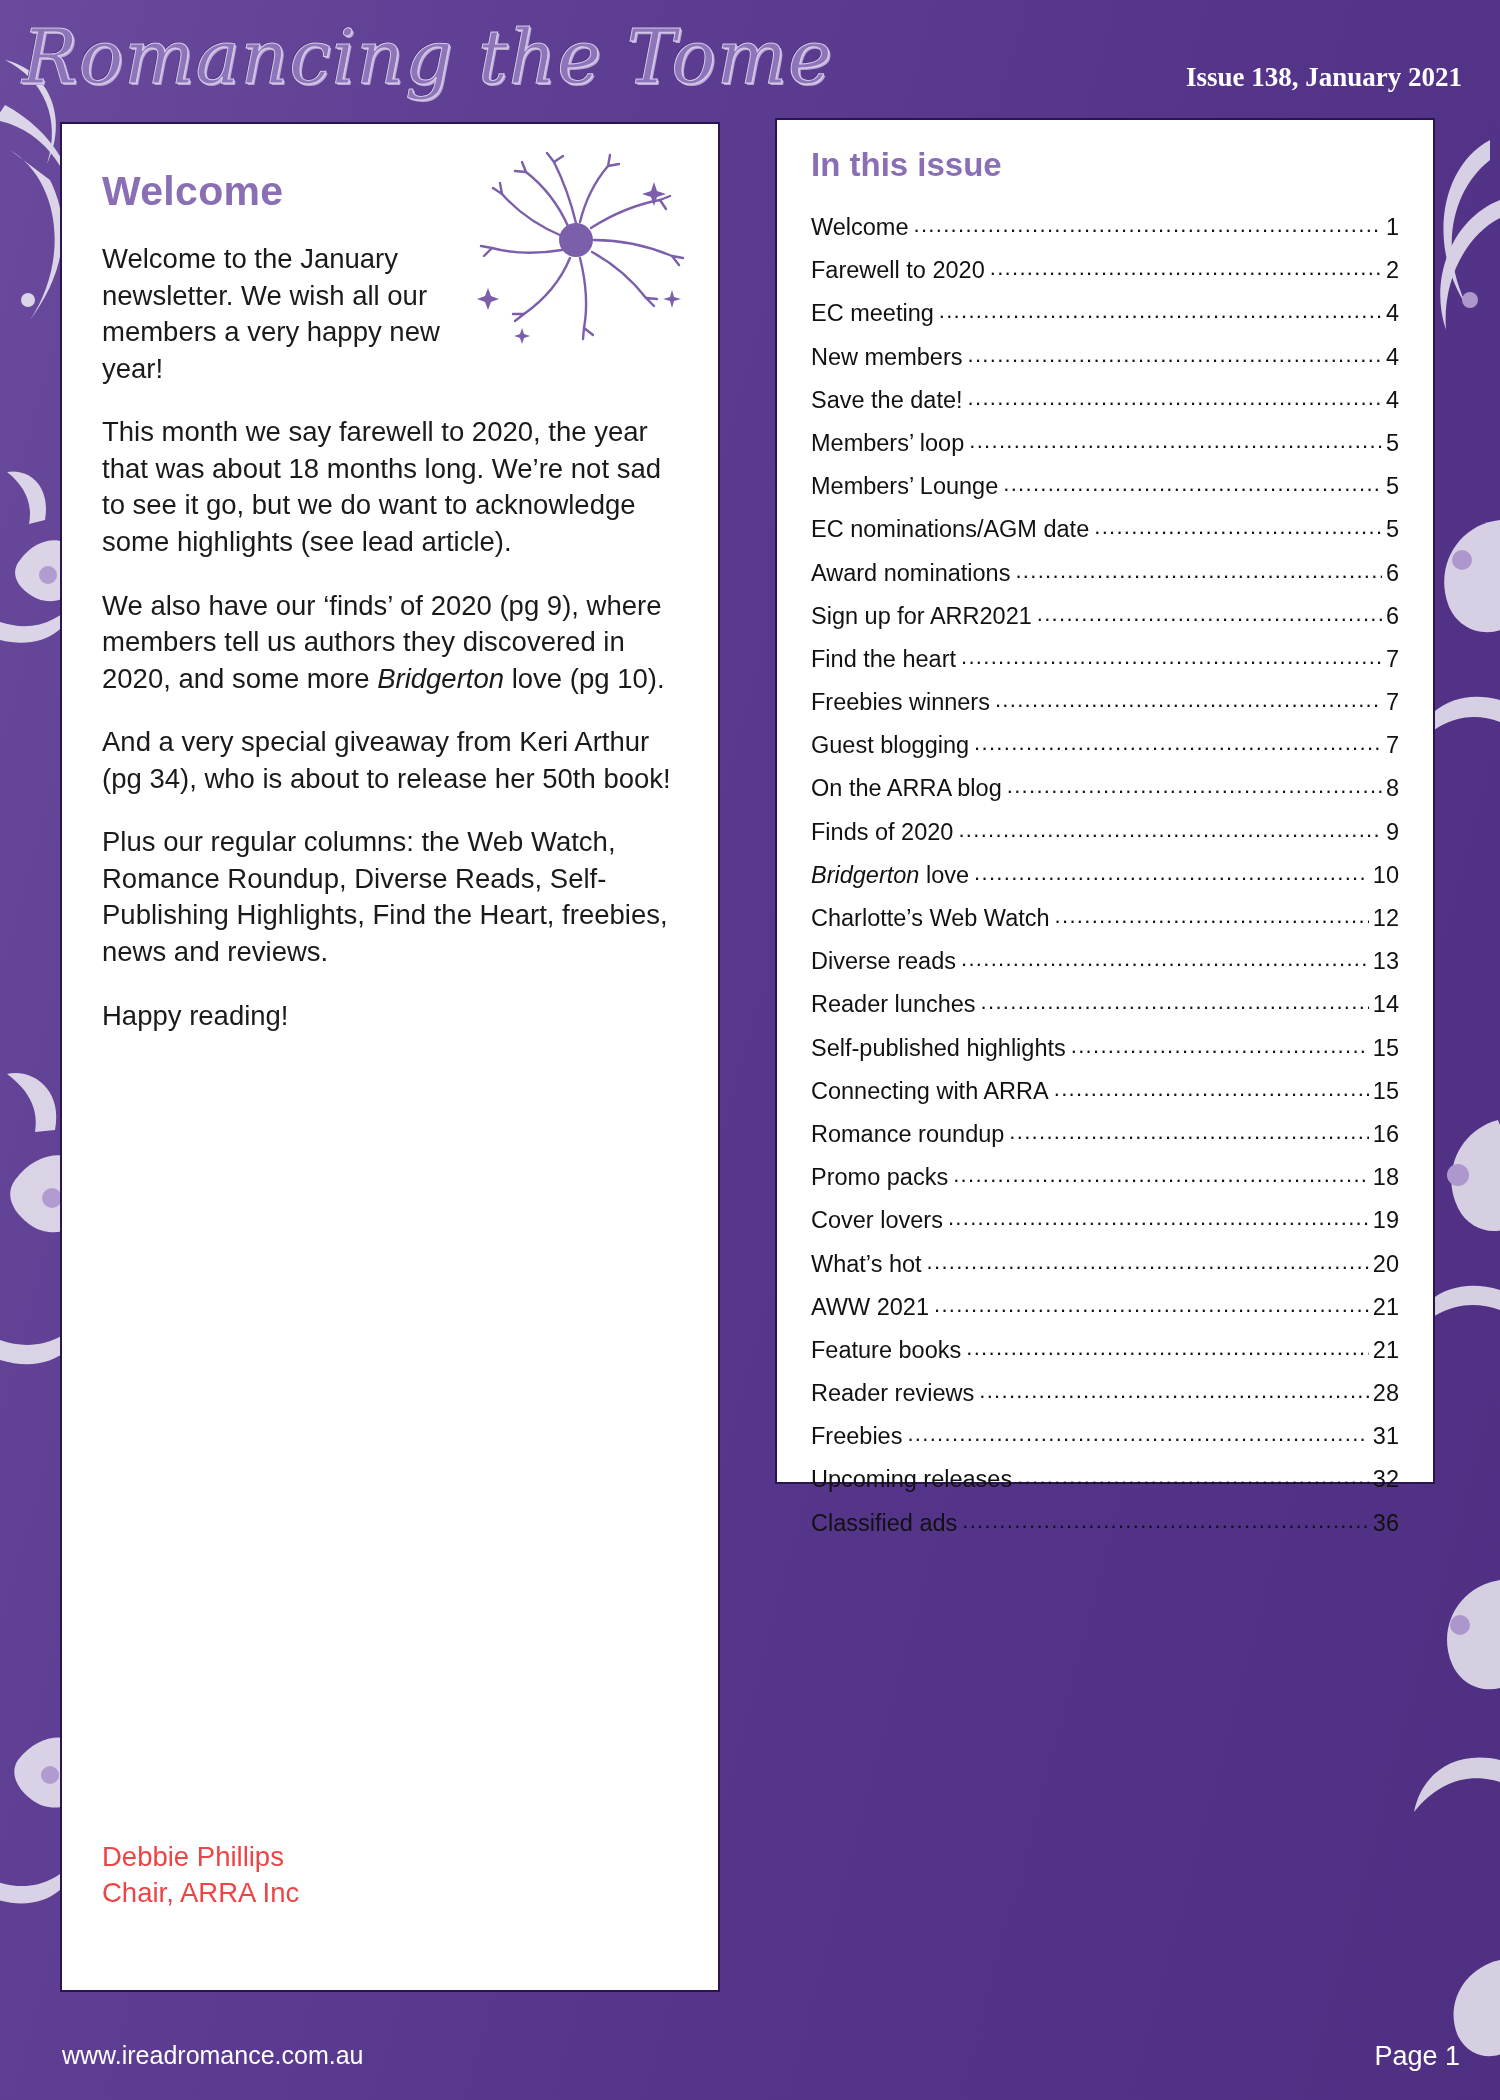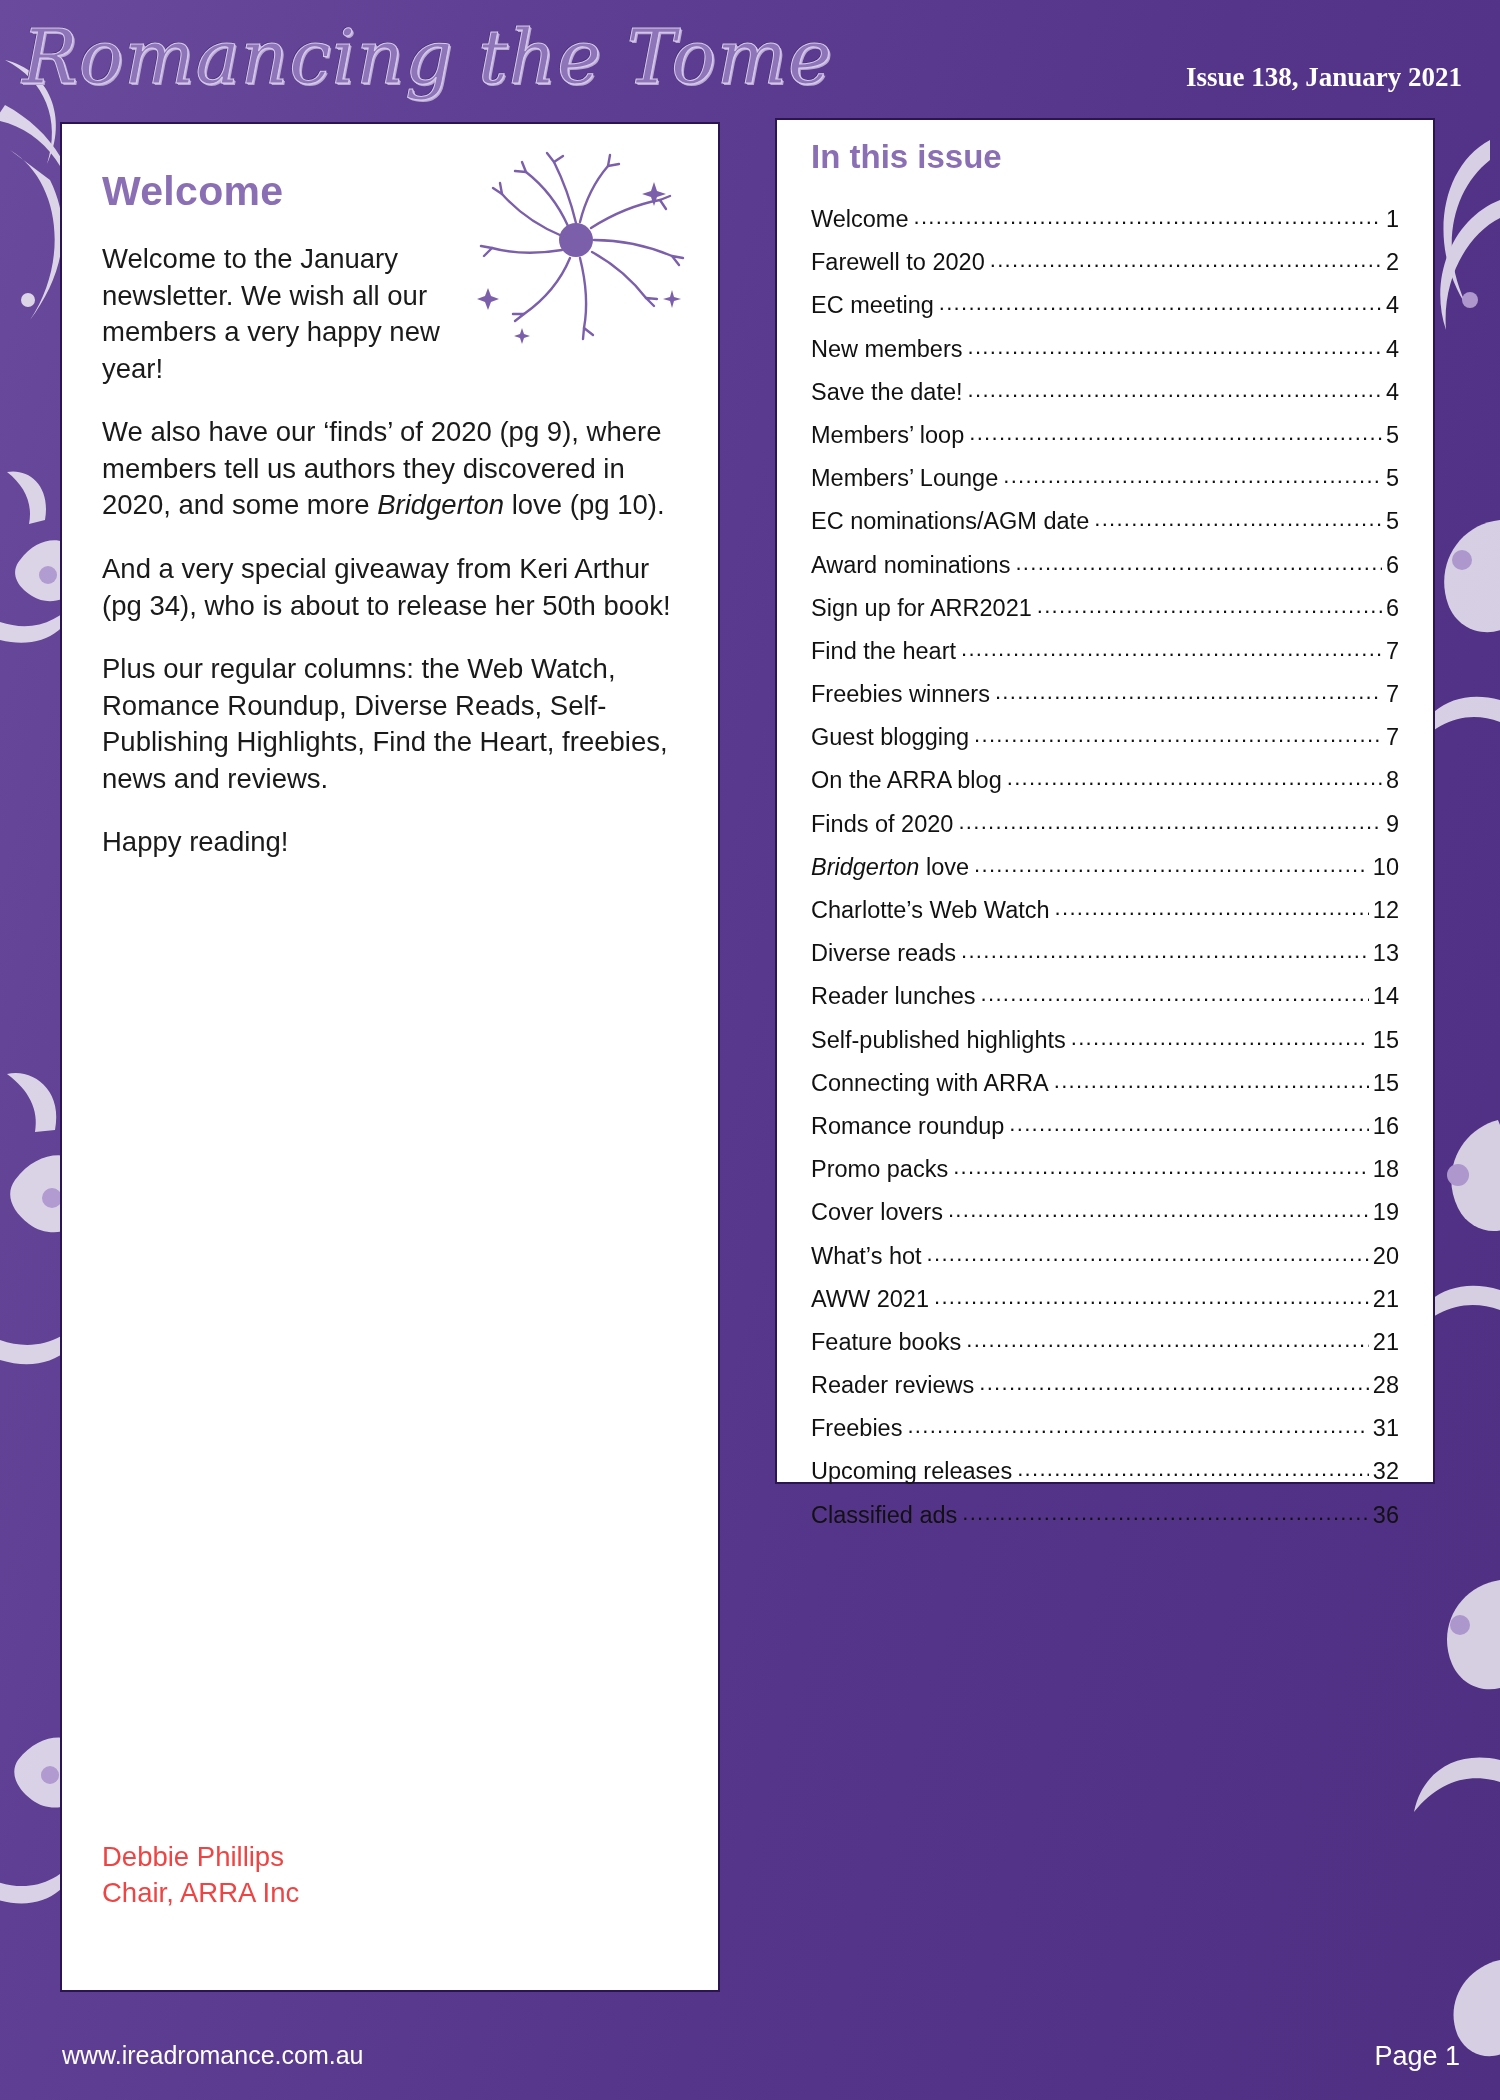--- a/index.html
+++ b/index.html
@@ -72,21 +72,21 @@
     top: 122px;
     width: 660px;
     height: 1870px;
     padding: 44px 40px 0 40px;
   }
   .panel-right {
     left: 775px;
     top: 118px;
     width: 660px;
     height: 1366px;
-    padding: 18px 34px 0 34px;
+    padding: 26px 34px 0 34px;
   }
 
   
   .welcome-title {
     color: #8a6fb5;
     font-size: 41px;
     font-weight: bold;
     margin: 0 0 26px 0;
     letter-spacing: 0.3px;
   }
@@ -247,20 +247,21 @@
     <g fill="#7b5fab">
       <path d="M196 34 l 3 9 l 9 3 l -9 3 l -3 9 l -3 -9 l -9 -3 l 9 -3z"></path>
       <path d="M30 140 l 3 8 l 8 3 l -8 3 l -3 8 l -3 -8 l -8 -3 l 8 -3z"></path>
       <path d="M214 142 l 2 7 l 7 2 l -7 2 l -2 7 l -2 -7 l -7 -2 l 7 -2z"></path>
       <path d="M64 180 l 2 6 l 6 2 l -6 2 l -2 6 l -2 -6 l -6 -2 l 6 -2z"></path>
     </g>
   </svg>
 
   <div class="welcome-body">
     <p class="narrow">Welcome to the January newsletter. We wish all our members a very happy new year!</p>
+    <p>This month we say farewell to 2020, the year that was about 18 months long. We’re not sad to see it go, but we do want to acknowledge some highlights (see lead article).</p>
     <p>We also have our ‘finds’ of 2020 (pg 9), where members tell us authors they discovered in 2020, and some more <em>Bridgerton</em> love (pg 10).</p>
     <p>And a very special giveaway from Keri Arthur (pg 34), who is about to release her 50th book!</p>
     <p>Plus our regular columns: the Web Watch, Romance Roundup, Diverse Reads, Self-Publishing Highlights, Find the Heart, freebies, news and reviews.</p>
     <p>Happy reading!</p>
   </div>
 
   <div class="signature">
     <div>Debbie Phillips</div>
     <div>Chair, ARRA Inc</div>
   </div>

